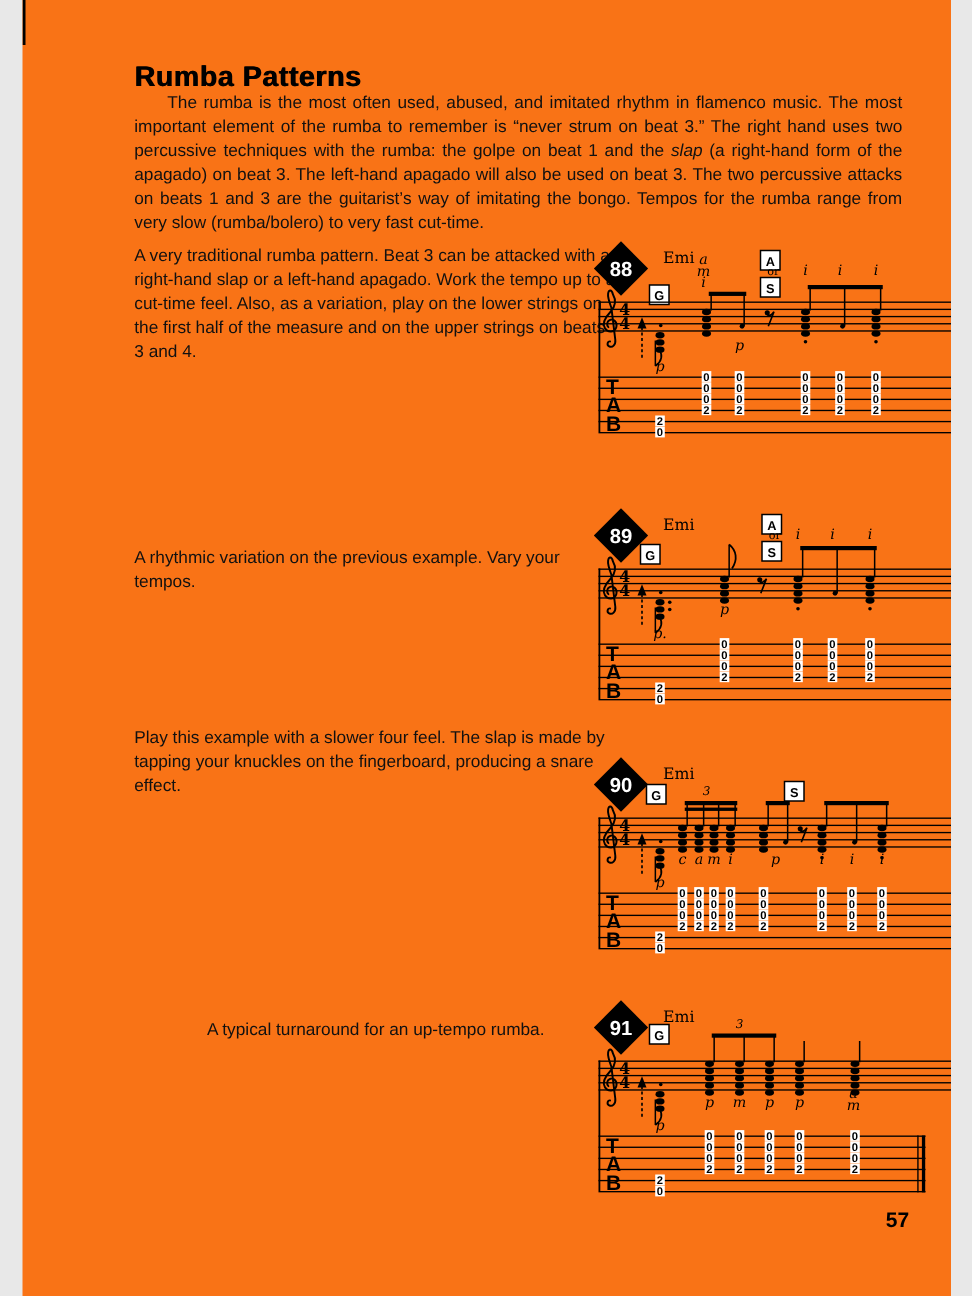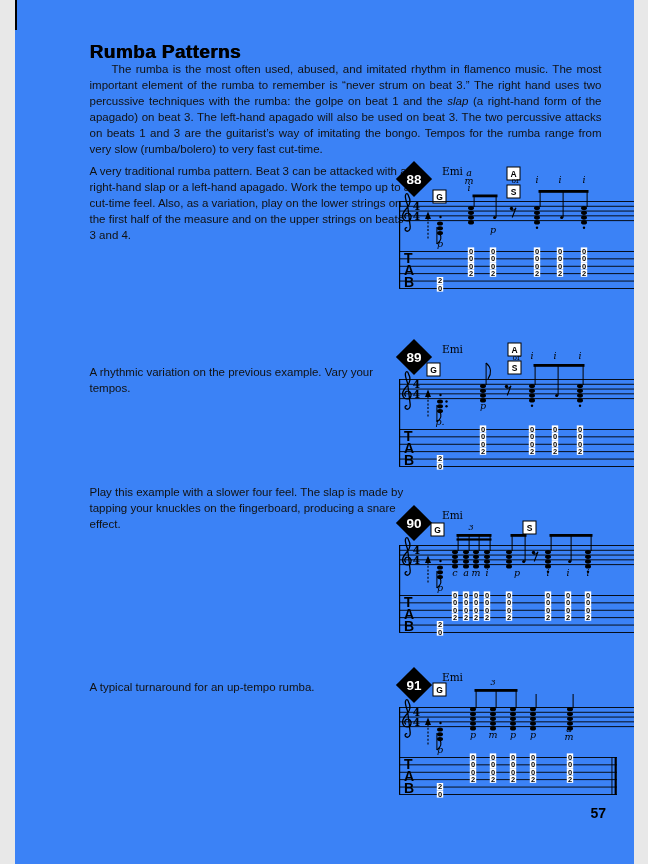--- a/index.html
+++ b/index.html
@@ -1,16 +1,16 @@
 <!DOCTYPE html>
 <html><head>
 <meta charset="utf-8">
 <style>
   html,body{margin:0;padding:0;background:#e8e8e8;}
-  .page{position:relative;width:619px;height:864px;background:#3b82f6;margin:0 auto;
+  .page{position:relative;width:619px;height:864px;background:#f97316;margin:0 auto;
         font-family:"Liberation Sans",sans-serif;color:#000;overflow:hidden;}
   .edge-mark{position:absolute;left:0;top:0;width:2px;height:30px;background:#000;}
   .title{position:absolute;left:75px;top:28px;font-size:19px;font-weight:bold;
          letter-spacing:0.4px;text-shadow:0.6px 0 #000;}
   .intro{position:absolute;left:75px;top:61px;width:512px;font-size:11.5px;
          line-height:16px;text-align:justify;text-indent:22px;color:#111;margin:0;}
   .intro .it{font-style:italic;}
   .desc{position:absolute;left:75px;width:322px;font-size:11.5px;line-height:16px;color:#111;}
   .msvg{position:absolute;left:380px;width:260px;height:150px;}
   .pageno{position:absolute;left:576px;top:805px;font-size:14px;font-weight:bold;}
@@ -492,21 +492,21 @@
           <rect x="189.8" y="107.2" width="6.4" height="7.2" fill="#fff"></rect>
           <text x="193" y="113.5" fill="#000" text-anchor="middle" font-size="7.5" font-weight="bold" font-family="&quot;Liberation Sans&quot;,sans-serif">0</text>
           <rect x="189.8" y="114.60000000000001" width="6.4" height="7.2" fill="#fff"></rect>
           <text x="193" y="120.9" fill="#000" text-anchor="middle" font-size="7.5" font-weight="bold" font-family="&quot;Liberation Sans&quot;,sans-serif">2</text>
           <rect x="41.8" y="122" width="6.4" height="7.2" fill="#fff"></rect>
           <text x="45" y="128.29999999999998" fill="#000" text-anchor="middle" font-size="7.5" font-weight="bold" font-family="&quot;Liberation Sans&quot;,sans-serif">2</text>
           <rect x="41.8" y="129.4" width="6.4" height="7.2" fill="#fff"></rect>
           <text x="45" y="135.7" fill="#000" text-anchor="middle" font-size="7.5" font-weight="bold" font-family="&quot;Liberation Sans&quot;,sans-serif">0</text>
         </g>
       </svg>
-      <div class="desc" style="top: 679px;">A typical turnaround for an up-tempo rumba.</div>
+      <div class="desc" style="top: 679px; text-align: center;">A typical turnaround for an up-tempo rumba.</div>
       <svg viewBox="0 0 260 150" class="msvg" style="top: 661px;">
         <g>
           <rect x="6.199999999999999" y="11.2" width="25.6" height="25.6" fill="#000" transform="rotate(45 19 24)"></rect>
           <text x="19" y="28.8" fill="#fff" text-anchor="middle" font-size="13.5" font-weight="bold" font-family="&quot;Liberation Sans&quot;,sans-serif">91</text>
         </g>
         <text x="47" y="20" fill="#000" font-size="10.5" font-family="&quot;DejaVu Serif&quot;,serif">Emi</text>
         <g>
           <rect x="38" y="22" width="13" height="13" fill="#fff" stroke="#000" stroke-width="1"></rect>
           <text x="44.5" y="32" fill="#000" text-anchor="middle" font-size="8.5" font-weight="bold" font-family="&quot;Liberation Sans&quot;,sans-serif">G</text>
         </g>

